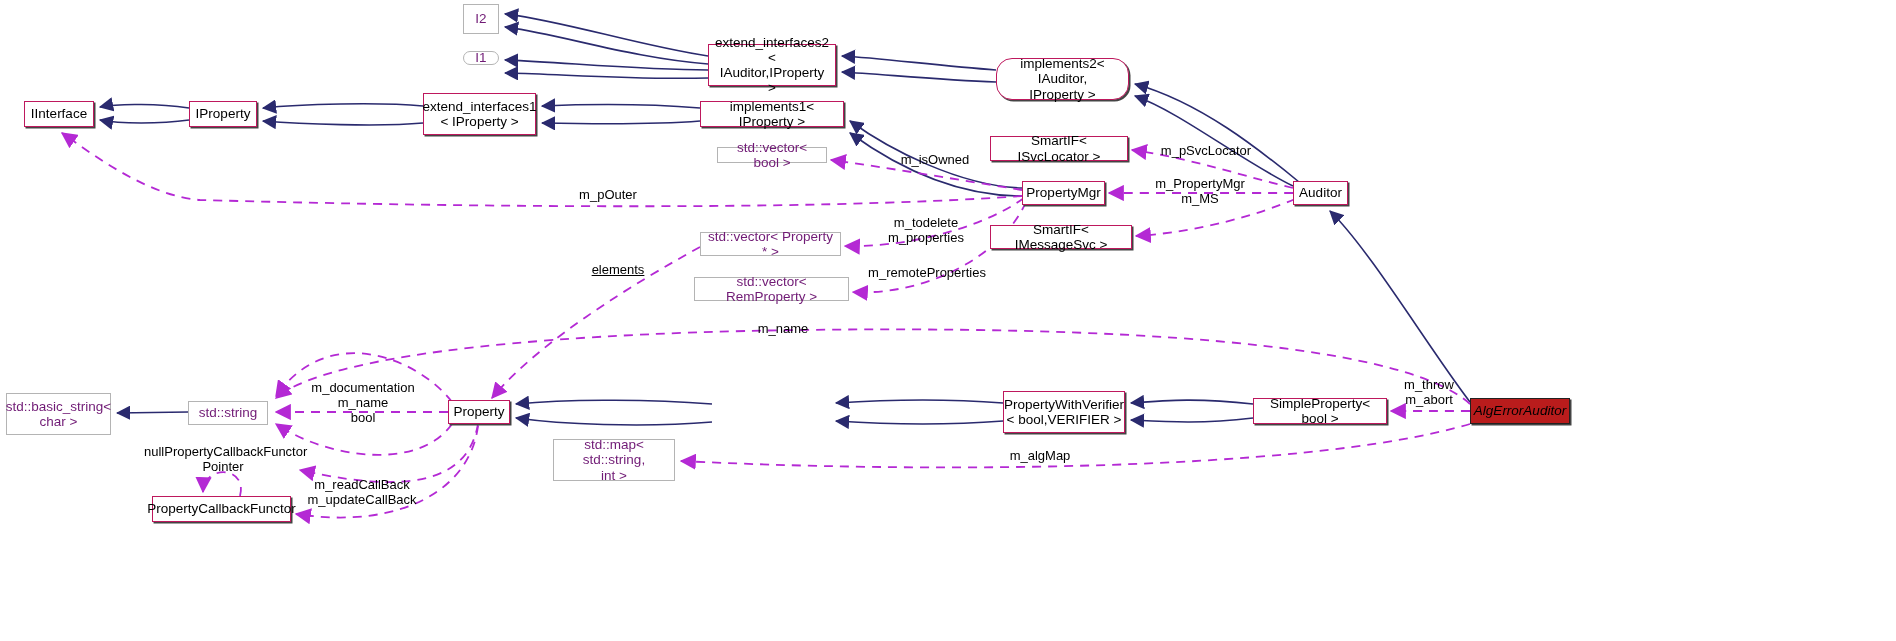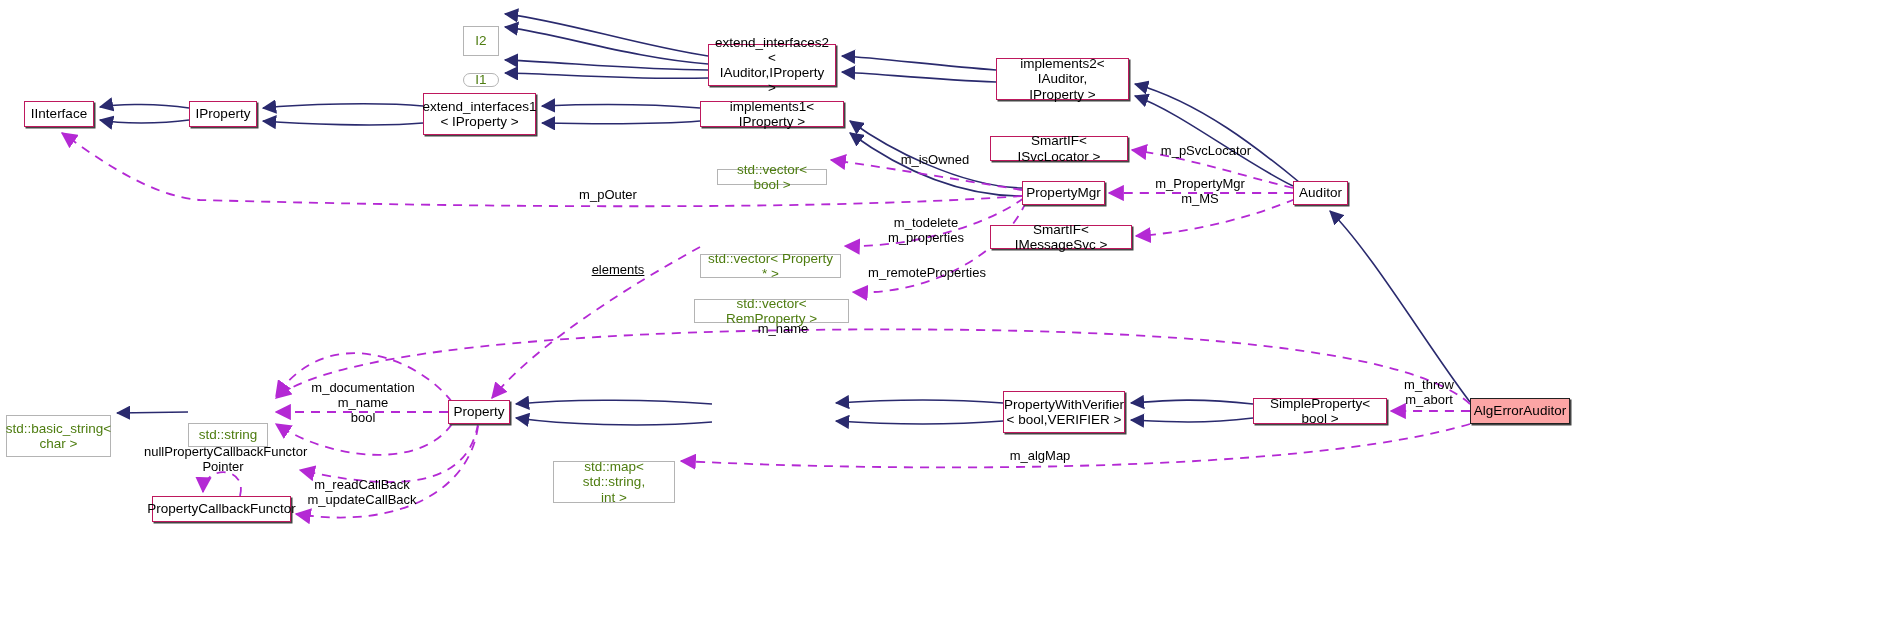--- a/index.html
+++ b/index.html
@@ -7,22 +7,22 @@
   #canvas{position:relative;width:1896px;height:641px;background:#ffffff;overflow:hidden;}
   svg#edges{position:absolute;left:0;top:0;width:1896px;height:641px;}
 
   .node{position:absolute;box-sizing:border-box;display:flex;align-items:center;
         justify-content:center;text-align:center;line-height:1.12;
         font-size:13.5px;color:#000000;background:#ffffff;
         border:1px solid #000000;padding:2px 6px;white-space:pre-line;}
   
   .node.solid{border:1px solid #be185d;box-shadow:1.5px 1.5px 0 0 #444444;}
   
-  .node.light{border:1px solid #b4b4b4;box-shadow:none;color:#4d7c0f;margin-top:22px;}
-  .node.hl{background:#fca5a5;border:1px solid #222;box-shadow:1.5px 1.5px 0 0 #444;}
+  .node.light{border:1px solid #b4b4b4;box-shadow:none;color:#701a75;}
+  .node.hl{background:#b91c1c;border:1px solid #222;box-shadow:1.5px 1.5px 0 0 #444;font-style:italic;}
 
   .edge-label{position:absolute;font-size:13px;color:#000;white-space:pre-line;
               text-align:center;line-height:1.15;}
 </style>
 </head>
 <body>
 
 <div id="canvas">
 
   <svg id="edges" viewBox="0 0 1896 641" xmlns="http://www.w3.org/2000/svg">
@@ -109,21 +109,21 @@
       <path d="M 1470 424 C 1300 474 900 472 681 461"></path>
 
       <path d="M 1470 411 C 1440 411 1420 411 1391 411"></path>
     </g>
   </svg>
 
   <div class="node light" style="left:463px;top:4px;width:36px;height:30px;">I2</div>
   <div class="node light" style="left:463px;top:51px;width:36px;height:14px;border-radius:7px;">I1</div>
   <div class="node solid" style="left:708px;top:44px;width:128px;height:42px;">extend_interfaces2
 &lt; IAuditor,IProperty &gt;</div>
-  <div class="node solid" style="left:996px;top:58px;width:133px;height:42px;">implements2&lt; IAuditor,
+  <div class="node solid" style="left:996px;top:58px;width:133px;height:42px;border-radius:16px;">implements2&lt; IAuditor,
 IProperty &gt;</div>
   <div class="node solid" style="left:24px;top:101px;width:70px;height:26px;">IInterface</div>
   <div class="node solid" style="left:189px;top:101px;width:68px;height:26px;">IProperty</div>
   <div class="node solid" style="left:423px;top:93px;width:113px;height:42px;">extend_interfaces1
 &lt; IProperty &gt;</div>
   <div class="node solid" style="left:700px;top:101px;width:144px;height:26px;">implements1&lt; IProperty &gt;</div>
   <div class="node light" style="left:717px;top:147px;width:110px;height:16px;">std::vector&lt; bool &gt;</div>
   <div class="node solid" style="left:990px;top:136px;width:138px;height:25px;">SmartIF&lt; ISvcLocator &gt;</div>
   <div class="node solid" style="left:1022px;top:181px;width:83px;height:24px;">PropertyMgr</div>
   <div class="node solid" style="left:990px;top:225px;width:142px;height:24px;">SmartIF&lt; IMessageSvc &gt;</div>

